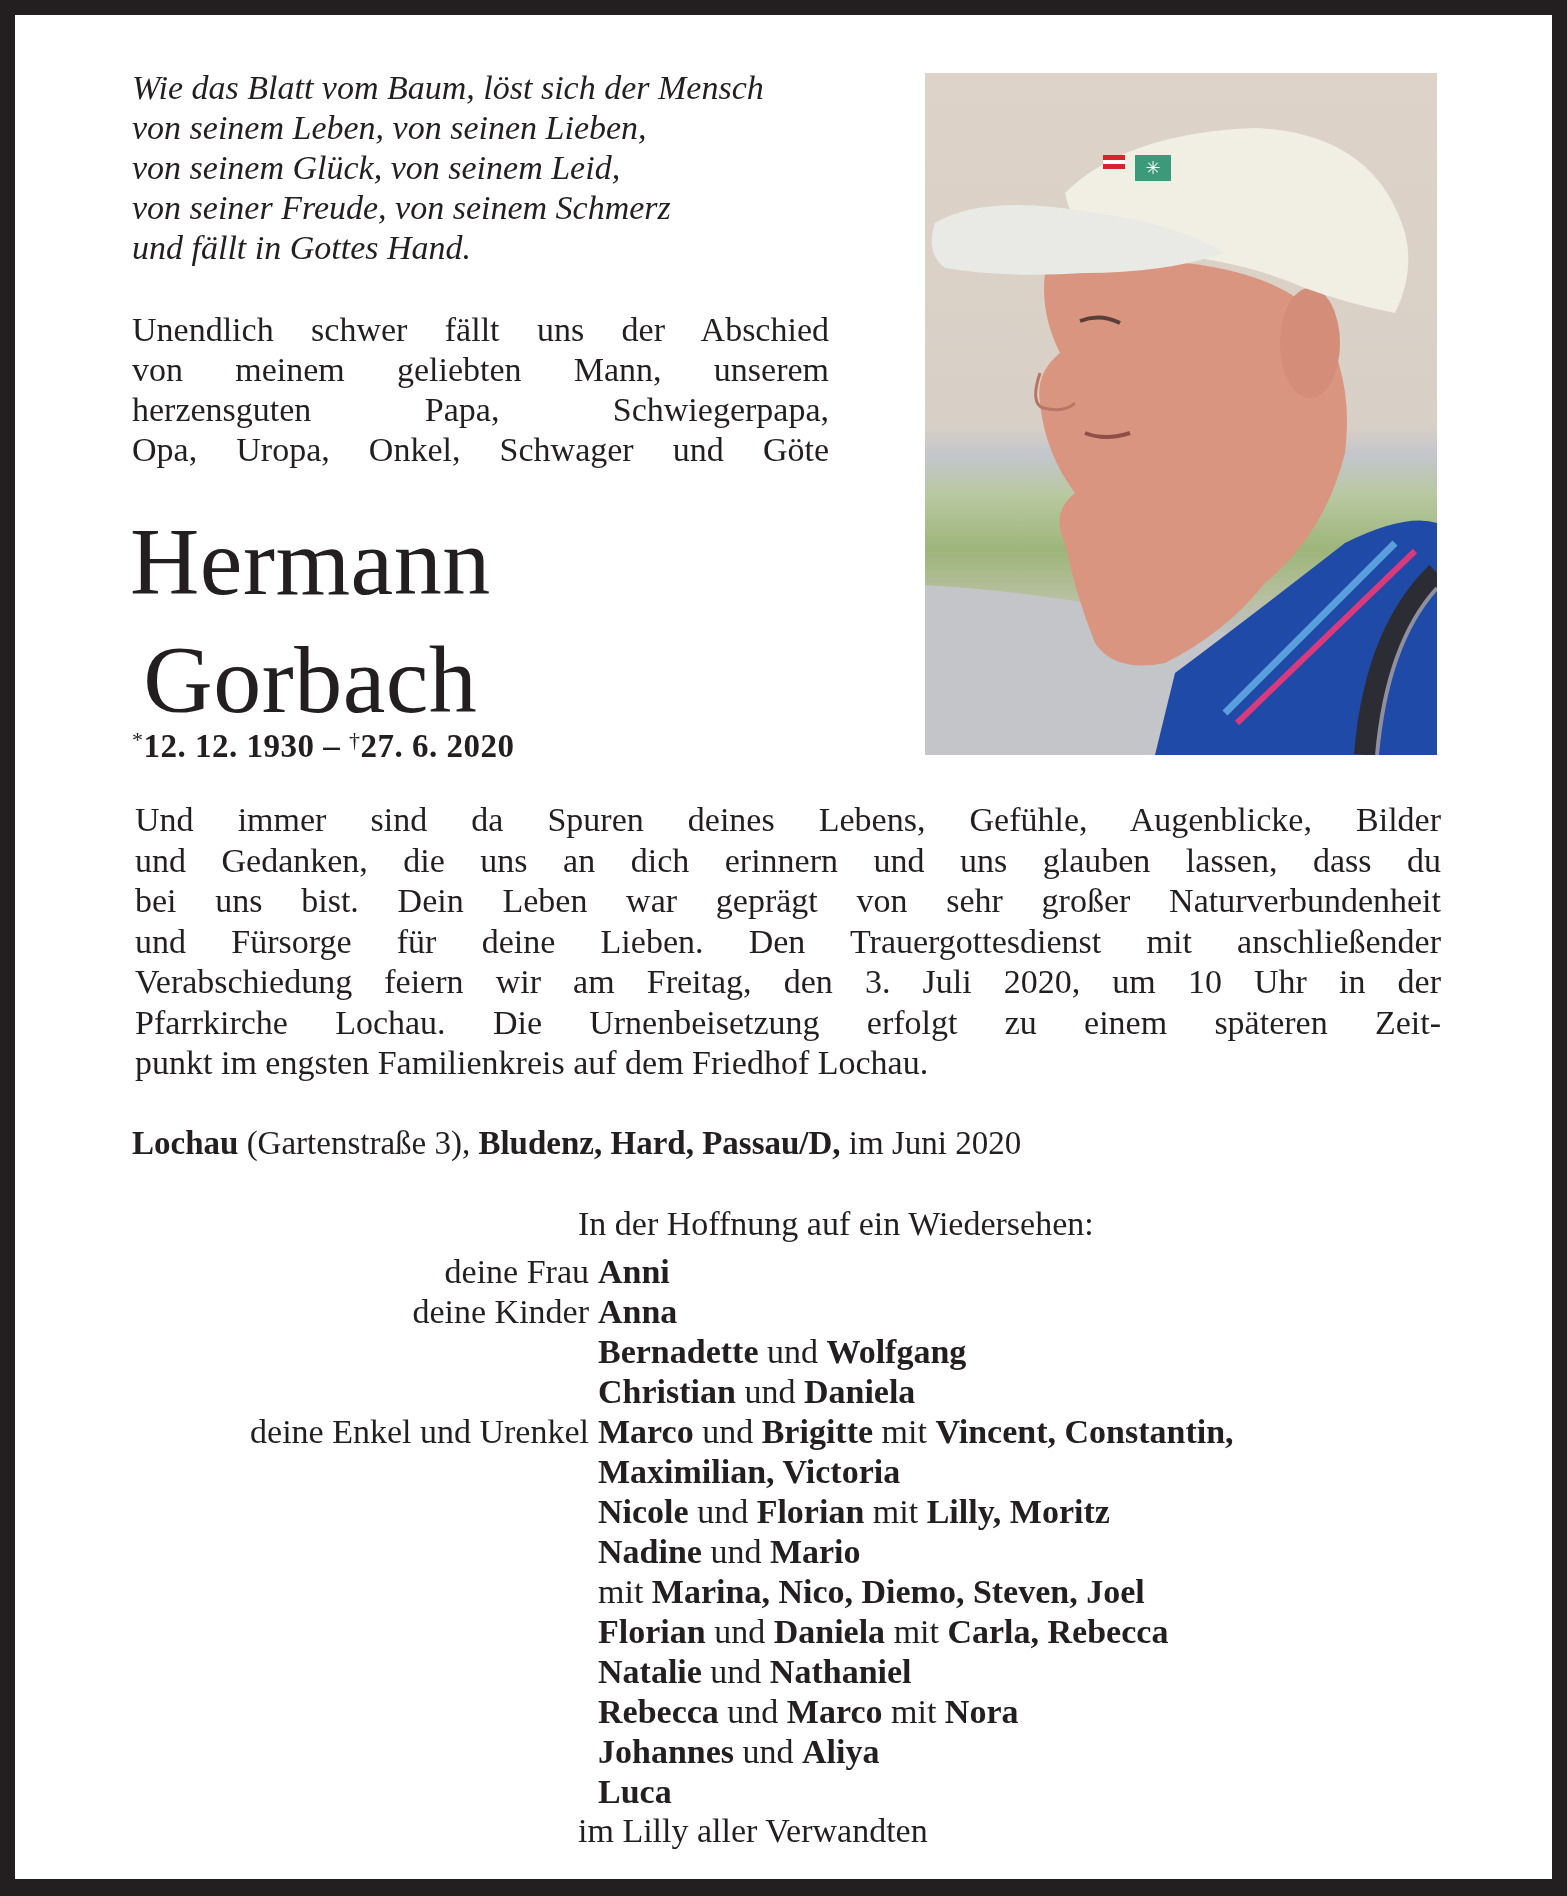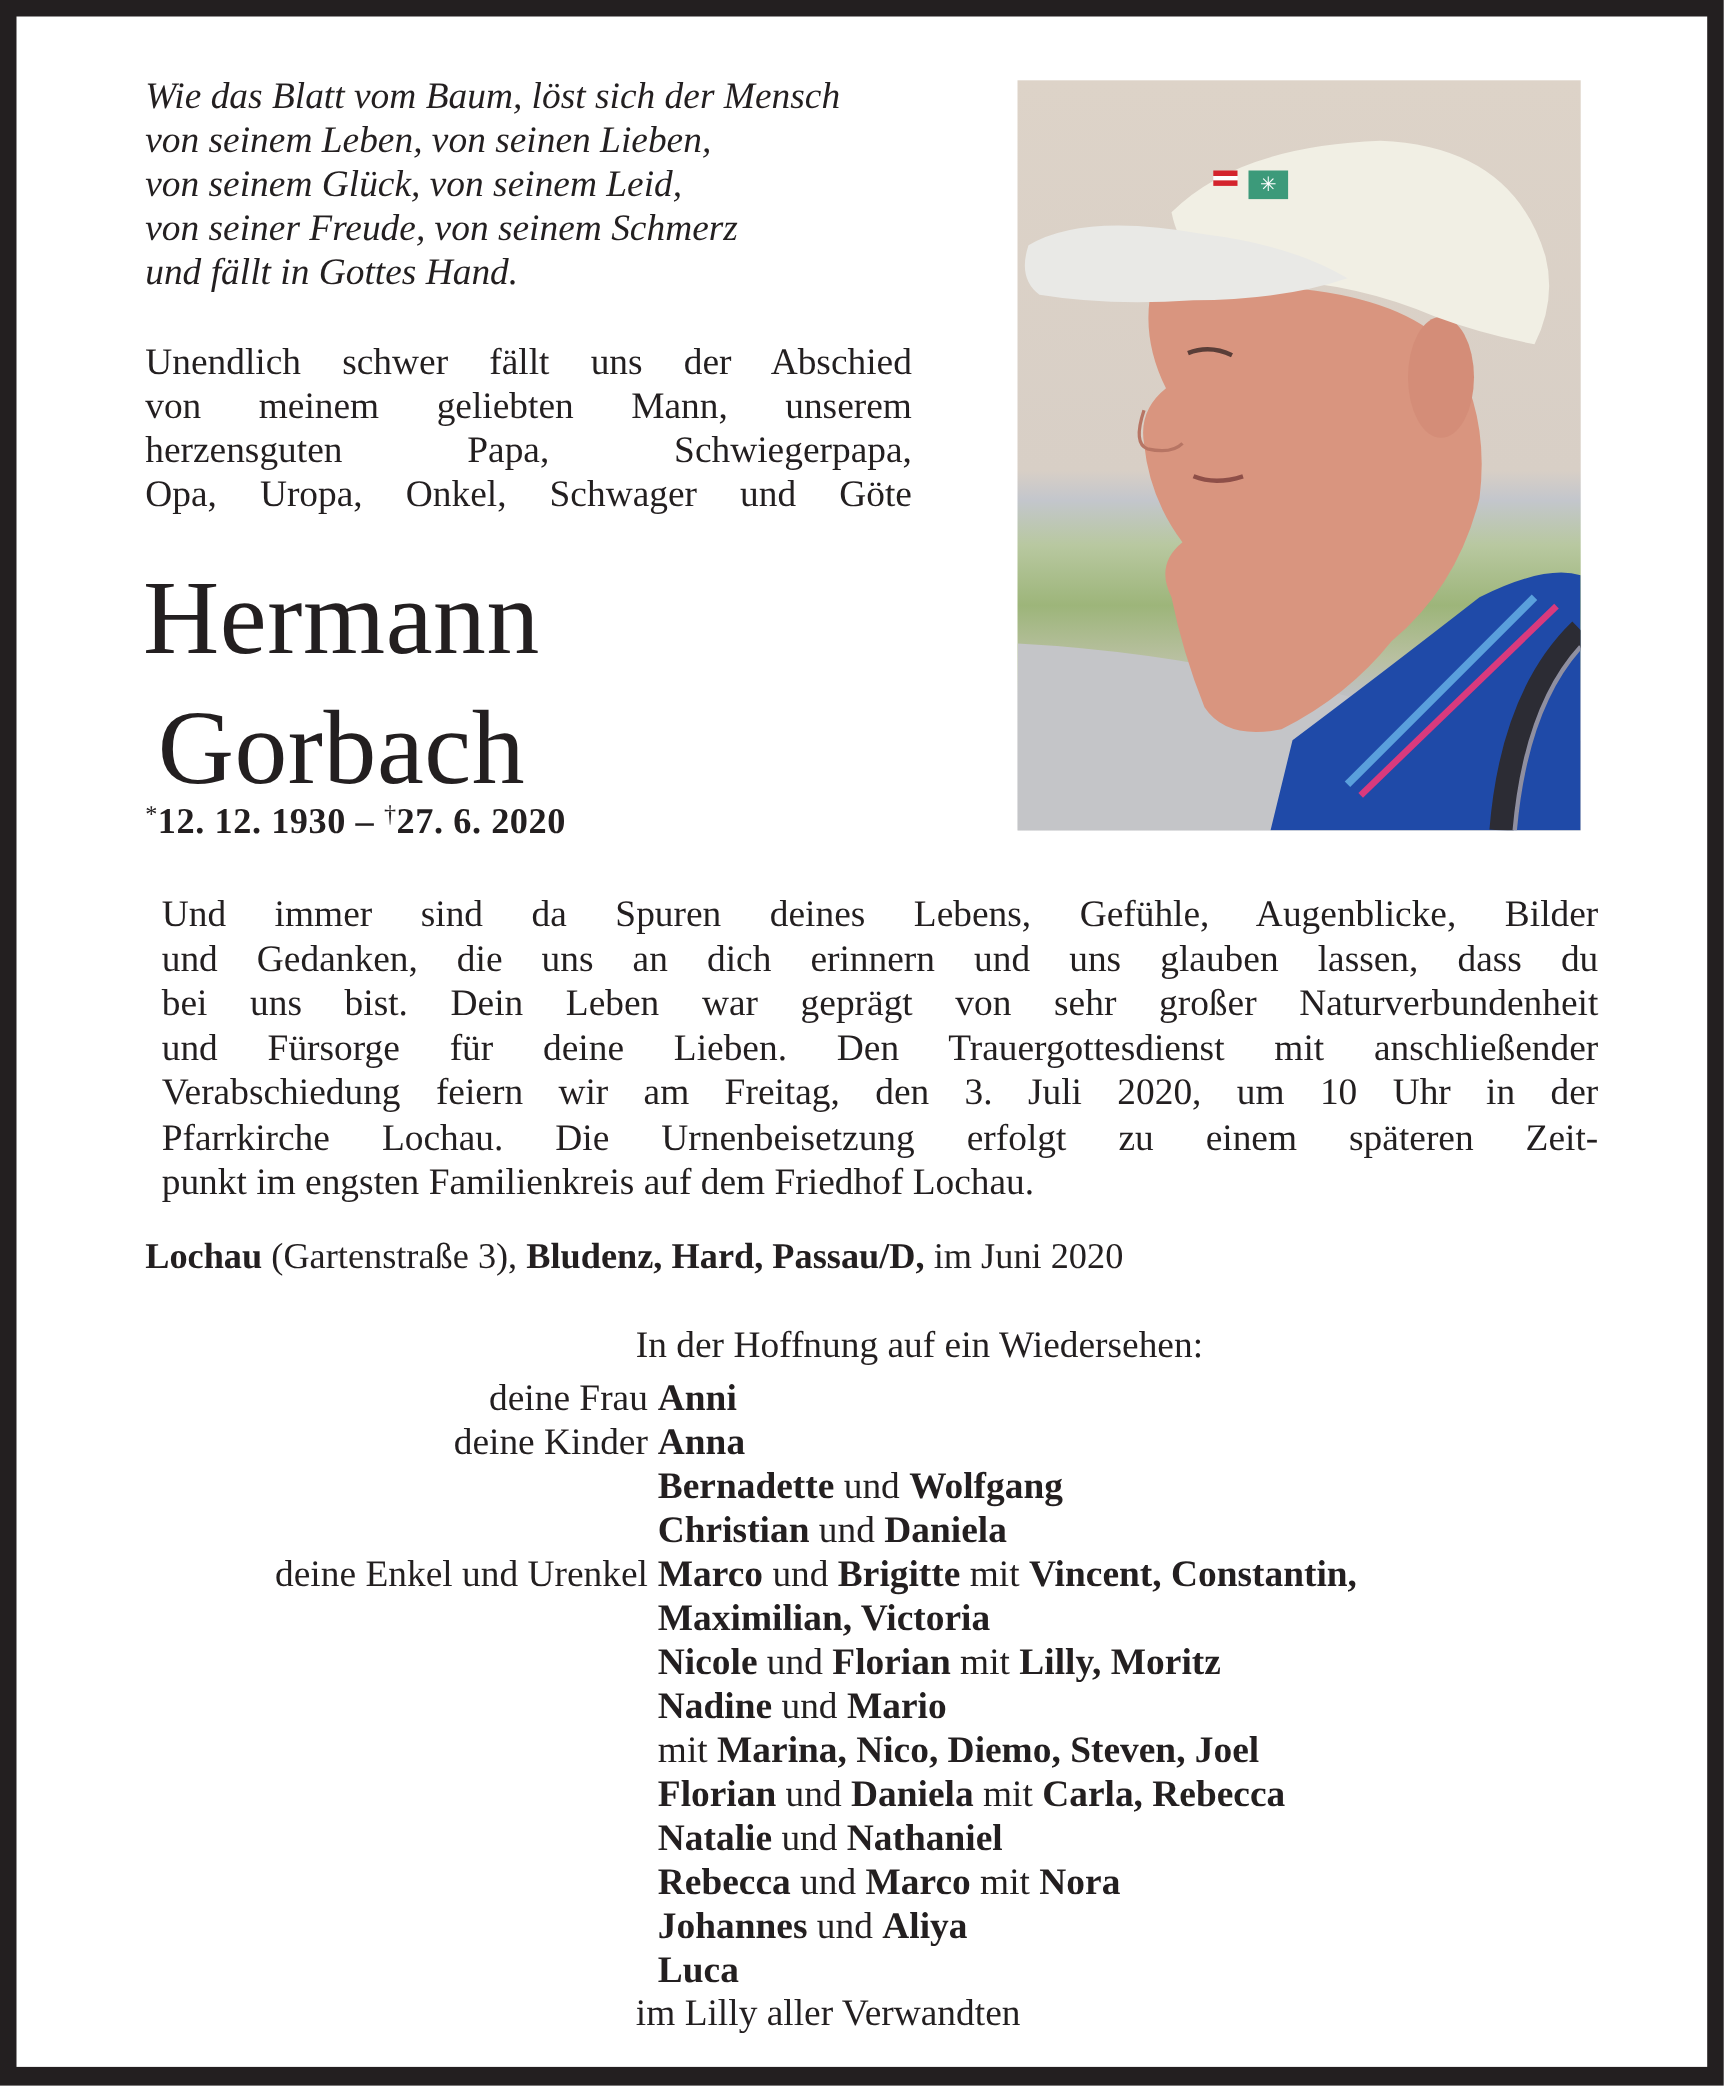--- a/index.html
+++ b/index.html
@@ -64,21 +64,21 @@
     overflow: hidden;
     background: linear-gradient(180deg, #ddd3c8 0%, #d8cfc6 52%, #c3c6cc 56%, #b8c8a0 62%, #9db57a 70%, #b8c0a0 77%, #bfc0c3 82%, #c6c7ca 100%);
   }
   .photo svg { position: absolute; left: 0; top: 0; }
   .body-text {
     position: absolute;
     left: 117px; top: 782px;
     width: 1306px;
     font-size: 34px;
     line-height: 40.5px;
-    margin: 15px;
+    margin: 3px;
   }
   .body-text .line { display: block; text-align: justify; text-align-last: justify; white-space: nowrap; }
   .body-text .line.last { text-align-last: left; }
   .location {
     position: absolute;
     left: 117px; top: 1110px;
     font-size: 33px;
     white-space: nowrap;
   }
   .location b { font-weight: bold; }

